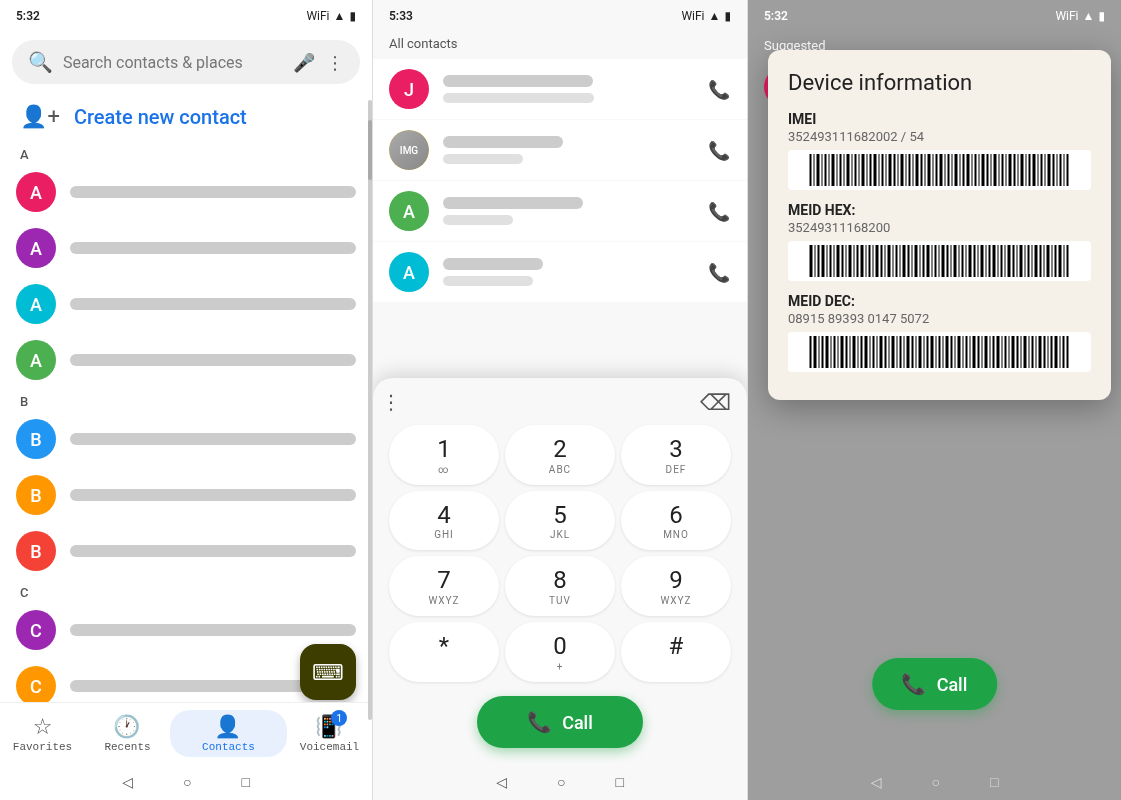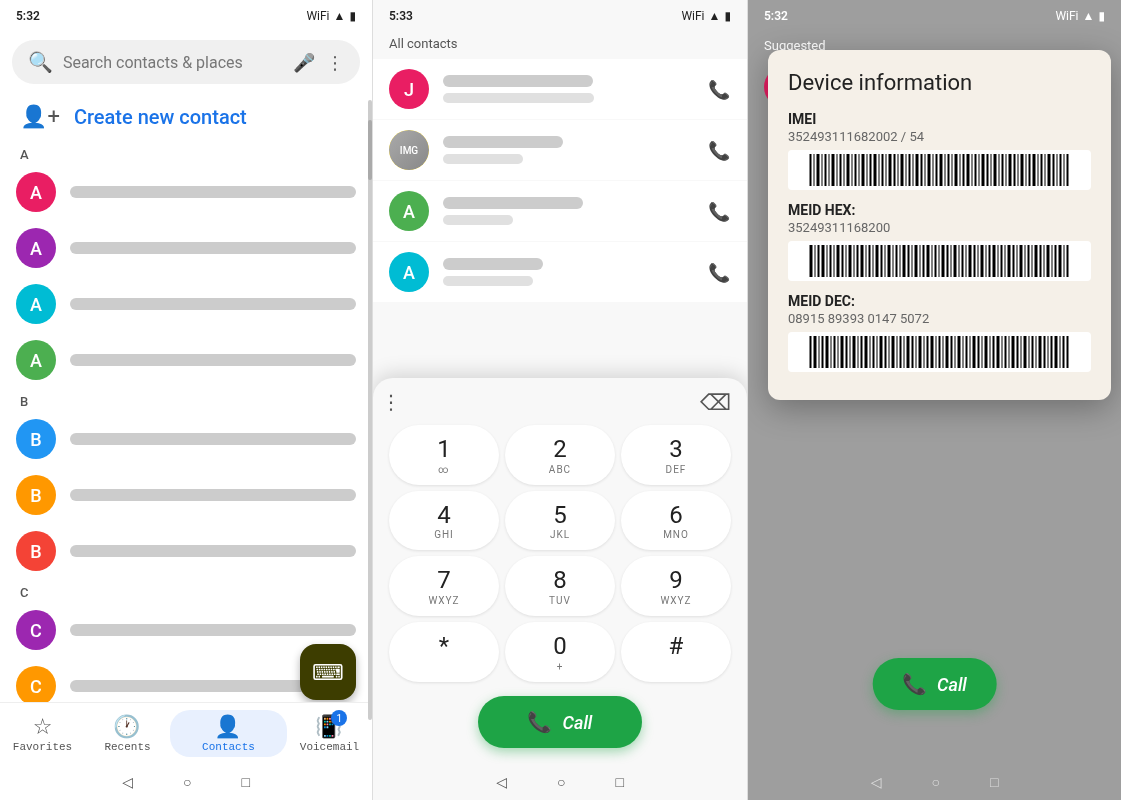--- a/index.html
+++ b/index.html
@@ -268,21 +268,21 @@
     .call-btn {
       background: #1ea446;
       border-radius: 50px;
       padding: 14px 50px;
       display: flex;
       align-items: center;
       gap: 10px;
       cursor: pointer;
       box-shadow: 0 4px 12px rgba(30,164,70,0.4);
     }
-    .call-btn-text { font-size: 18px; color: #fff; font-weight: 500; font-style: italic; }
+    .call-btn-text { font-size: 18px; color: #fff; font-weight: 500; }
     .call-btn-icon { font-size: 20px; color: #fff; }
 
     
     .panel-3 .status-bar { color: #fff; }
     .panel-3 .status-time { color: #fff; }
     .panel-3 .status-icon { color: #fff; }
 
     .suggested-label {
       padding: 6px 16px;
       font-size: 13px;

